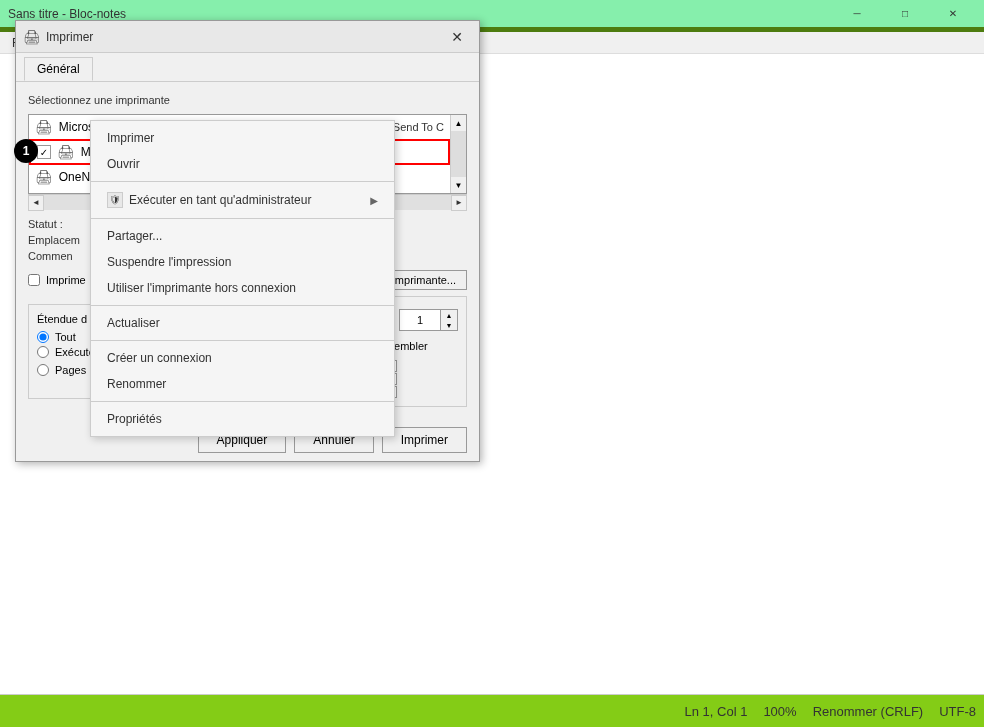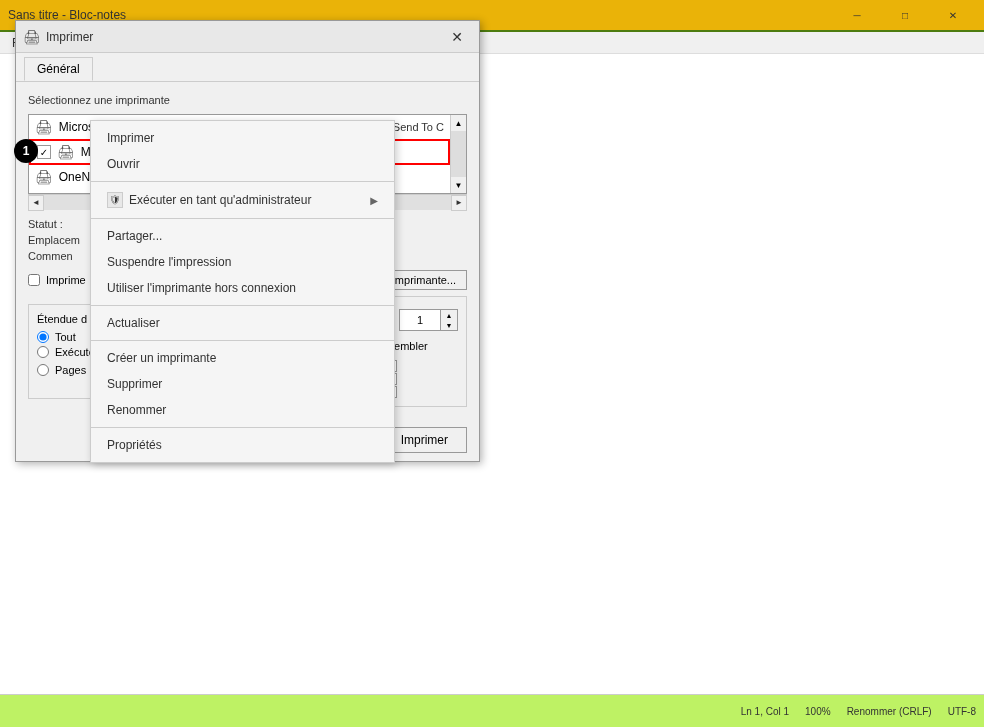--- a/index.html
+++ b/index.html
@@ -17,26 +17,26 @@
     .bg-window {
       position: absolute;
       top: 0; left: 0;
       width: 984px;
       height: 727px;
       background: #f0f0f0;
     }
 
     .bg-titlebar {
       height: 32px;
-      background: #eab308;
+      background: #86efac;
       display: flex;
       align-items: center;
       justify-content: space-between;
       padding: 0 8px;
-      border-bottom: 2px solid #4d7c0f;
+      border-bottom: 5px solid #4d7c0f;
     }
 
     .bg-titlebar-title {
       font-size: 12px;
       color: #333;
     }
 
     .bg-titlebar-controls {
       display: flex;
       gap: 2px;
@@ -76,28 +76,28 @@
       height: calc(100% - 54px - 24px);
       background: white;
       position: relative;
     }
 
     .bg-statusbar {
       position: absolute;
       bottom: 0;
       width: 100%;
       height: 24px;
-      background: #bef264;
+      background: #84cc16;
       border-top: 1px solid #ccc;
       display: flex;
       align-items: center;
       justify-content: flex-end;
       padding: 16px 8px;
       gap: 16px;
-      font-size: 10px;
+      font-size: 13px;
       color: #333;
     }
 
     
     .print-dialog {
       position: absolute;
       top: 20px;
       left: 15px;
       width: 465px;
       background: #f0f0f0;
@@ -597,26 +597,23 @@
     <span>Utiliser l'imprimante hors connexion</span>
   </div>
   <div class="context-separator"></div>
 
   <div class="context-item">
     <span>Actualiser</span>
   </div>
   <div class="context-separator"></div>
 
   <div class="context-item">
-    <span>Créer un imprimante</span>
-  </div>
-
-  <div class="context-item">
-    <span>Supprimer</span>
-  </div>
+    <span>Créer un connexion</span>
+  </div>
+
 
   <div class="context-item">
     <span>Renommer</span>
   </div>
   <div class="context-separator"></div>
 
   <div class="context-item">
     <span>Propriétés</span>
   </div>
 </div>

